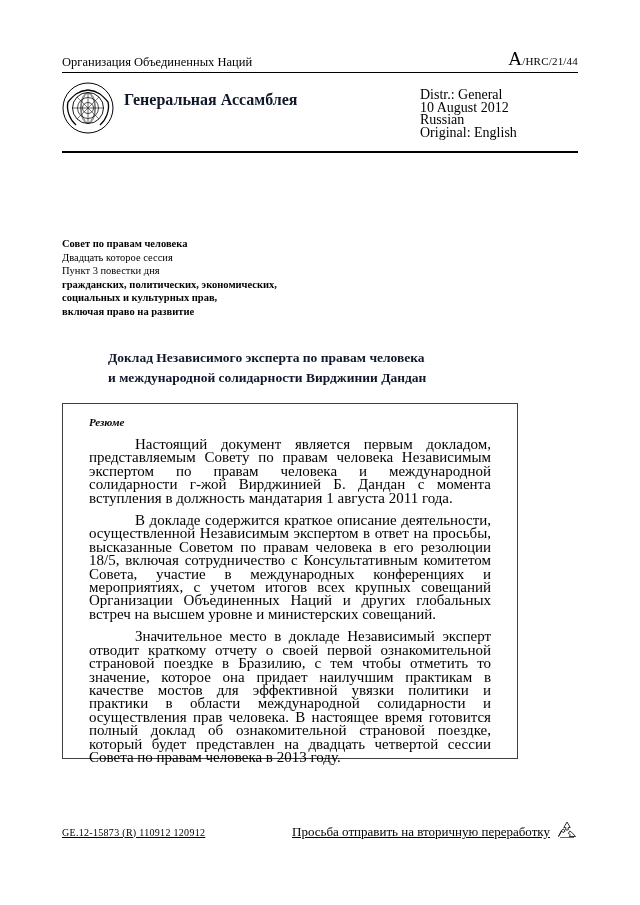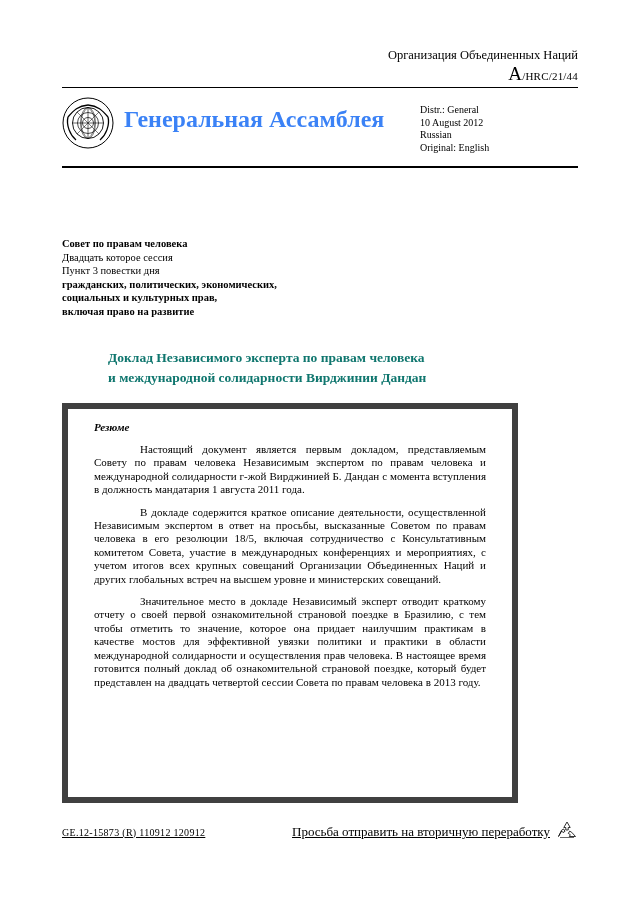--- a/index.html
+++ b/index.html
@@ -31,21 +31,20 @@
     position: absolute;
     left: 62px;
     top: 48px;
     width: 516px;
   }
   .hdr-row1 {
     display: flex;
     align-items: flex-end;
     justify-content: space-between;
     padding-bottom: 2px;
-    flex-direction: column;
   }
   .org-name {
     font-size: 12.5px;
     font-family: "Liberation Serif", serif;
     color: #000;
   }
   .symbol {
     font-size: 11px;
     letter-spacing: 0.2px;
     color: #000;
@@ -68,30 +67,30 @@
     position: absolute;
     left: 0px;
     top: 9px;
     width: 52px;
     height: 52px;
   }
   .ga-title {
     position: absolute;
     left: 62px;
     top: 18px;
-    font-size: 24px;
-    font-weight: bold;
-    font-family: "Liberation Serif", serif;
-    color: #3b82f6;
+    font-size: 16px;
+    font-weight: bold;
+    font-family: "Liberation Serif", serif;
+    color: #0f172a;
   }
   .distr {
     position: absolute;
     left: 358px;
     top: 16px;
-    font-size: 10px;
+    font-size: 14px;
     line-height: 12.5px;
     font-family: "Liberation Serif", serif;
     color: #000;
   }
   .rule-thick {
     border-top: 2px solid #000;
     width: 100%;
     height: 0;
   }
   
@@ -108,42 +107,42 @@
     font-weight: bold;
   }
   .doc-title {
     position: absolute;
     left: 108px;
     top: 348px;
     width: 440px;
     font-size: 13.5px;
     font-weight: bold;
     line-height: 20px;
-    color: #0f766e;
+    color: #0f172a;
   }
   .box {
     position: absolute;
     left: 62px;
     top: 403px;
     width: 456px;
-    height: 400px;
-    border: 6px solid #404040;
+    height: 356px;
+    border: 1px solid #404040;
     box-sizing: border-box;
   }
   .box-inner {
     padding: 12px 26px 10px 26px;
   }
   .resume-label {
     font-style: italic;
     font-weight: bold;
     font-size: 11px;
     margin-bottom: 10px;
   }
   .para {
-    font-size: 11px;
+    font-size: 15px;
     line-height: 13.4px;
     text-align: justify;
     text-indent: 46px;
     margin-bottom: 9px;
     color: #000;
   }
   
   .footer {
     position: absolute;
     left: 62px;

